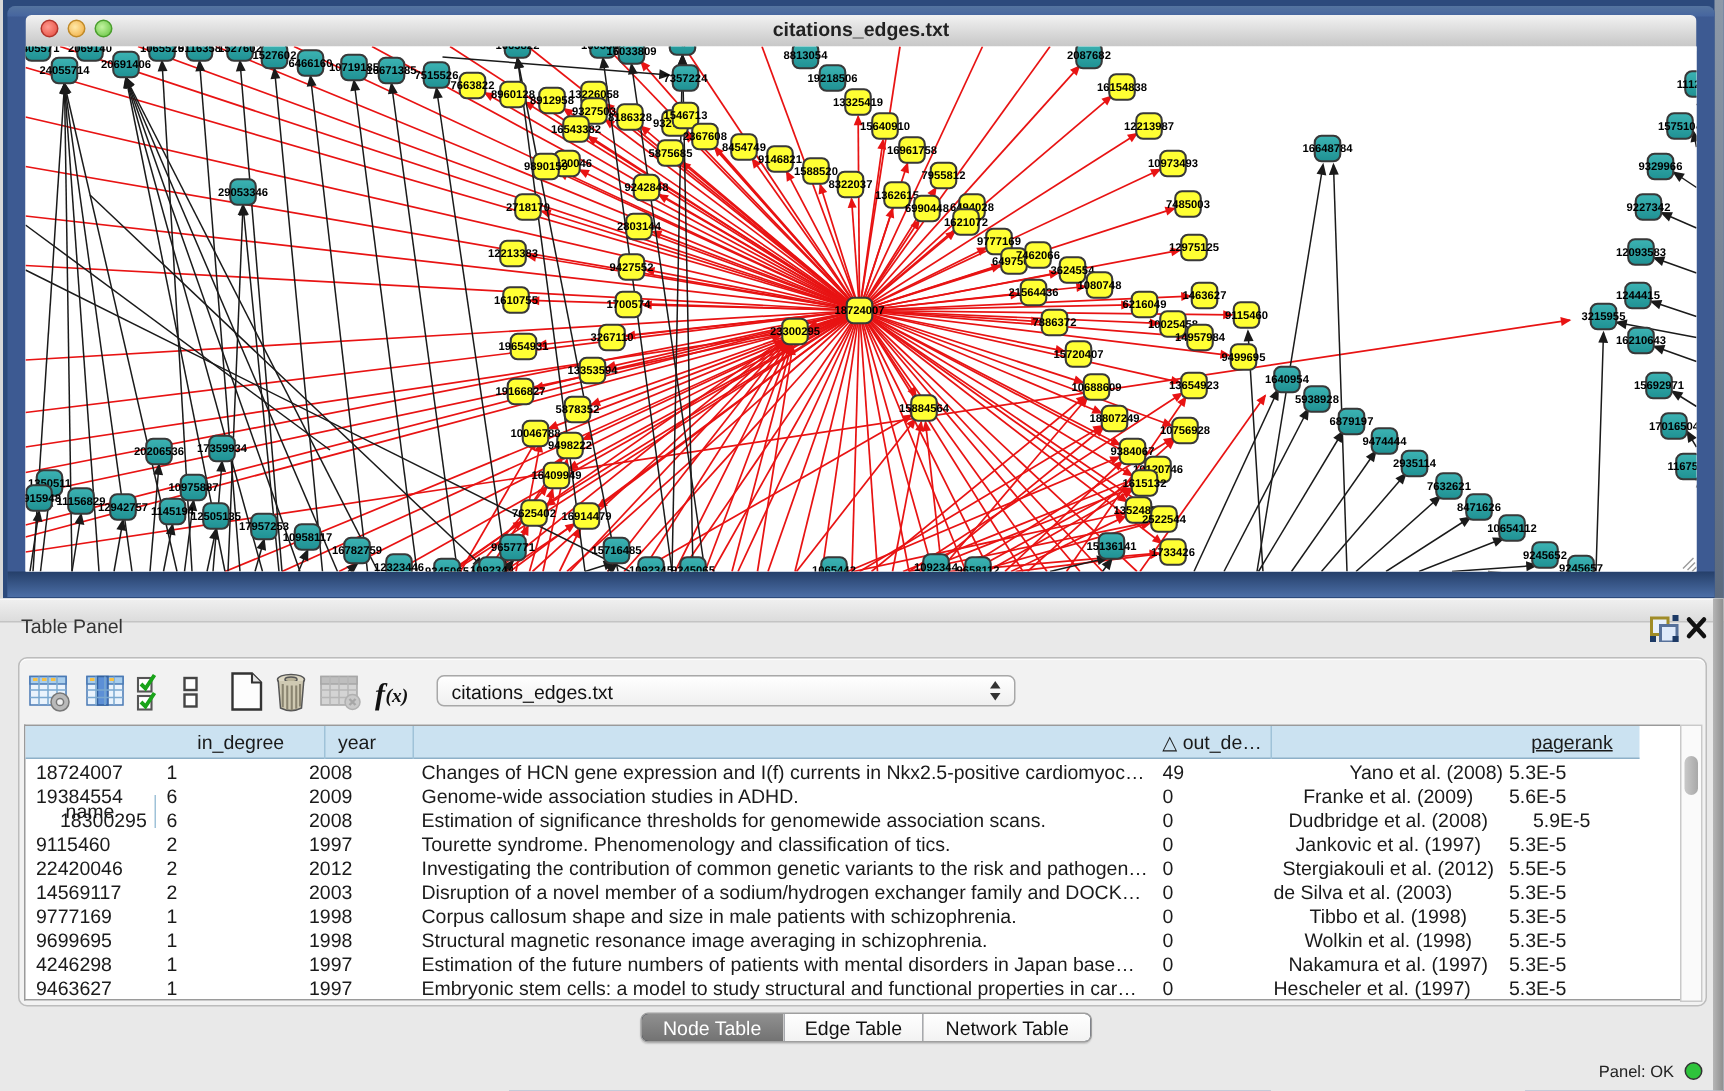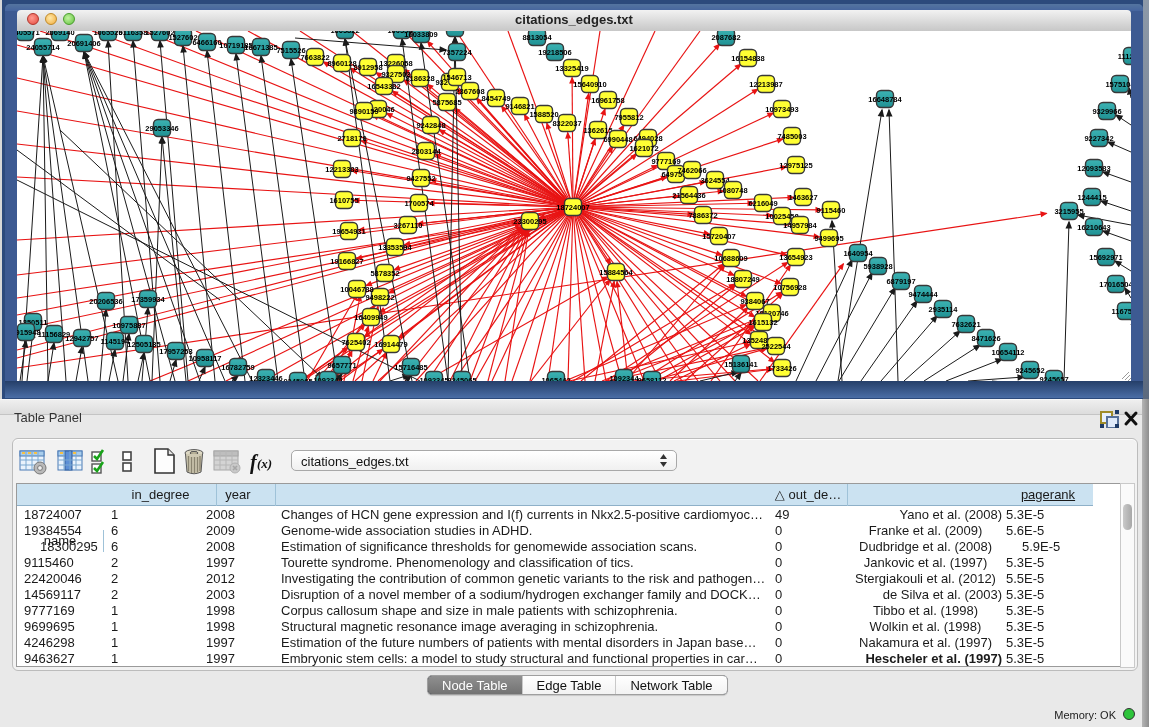--- a/index.html
+++ b/index.html
@@ -657,21 +657,21 @@
 <div class="tr" style="left:189px;top:64px;">2012</div>
 <div class="tr" style="left:264px;top:64px;width:486px;overflow:hidden;">Investigating the contribution of common genetic variants to the risk and pathogen…</div>
 <div class="tr" style="left:758px;top:64px;">0</div>
 <div class="tr" style="left:832px;top:64px;width:153px;text-align:center;">Stergiakouli et al. (2012)</div>
 <div class="tr" style="left:989px;top:64px;">5.5E-5</div>
 <div class="tr" style="left:7px;top:80px;">14569117</div>
 <div class="tr" style="left:94px;top:80px;">2</div>
 <div class="tr" style="left:189px;top:80px;">2003</div>
 <div class="tr" style="left:264px;top:80px;width:486px;overflow:hidden;">Disruption of a novel member of a sodium/hydrogen exchanger family and DOCK…</div>
 <div class="tr" style="left:758px;top:80px;">0</div>
-<div class="tr" style="left:832px;top:80px;width:153px;text-align:right;">de Silva et al. (2003)</div>
+<div class="tr" style="left:832px;top:80px;width:153px;text-align:left;">de Silva et al. (2003)</div>
 <div class="tr" style="left:989px;top:80px;">5.3E-5</div>
 <div class="tr" style="left:7px;top:96px;">9777169</div>
 <div class="tr" style="left:94px;top:96px;">1</div>
 <div class="tr" style="left:189px;top:96px;">1998</div>
 <div class="tr" style="left:264px;top:96px;width:486px;overflow:hidden;">Corpus callosum shape and size in male patients with schizophrenia.</div>
 <div class="tr" style="left:758px;top:96px;">0</div>
 <div class="tr" style="left:832px;top:96px;width:153px;text-align:center;">Tibbo et al. (1998)</div>
 <div class="tr" style="left:989px;top:96px;">5.3E-5</div>
 <div class="tr" style="left:7px;top:112px;">9699695</div>
 <div class="tr" style="left:94px;top:112px;">1</div>
@@ -685,33 +685,33 @@
 <div class="tr" style="left:189px;top:128px;">1997</div>
 <div class="tr" style="left:264px;top:128px;width:486px;overflow:hidden;">Estimation of the future numbers of patients with mental disorders in Japan base…</div>
 <div class="tr" style="left:758px;top:128px;">0</div>
 <div class="tr" style="left:832px;top:128px;width:153px;text-align:center;">Nakamura et al. (1997)</div>
 <div class="tr" style="left:989px;top:128px;">5.3E-5</div>
 <div class="tr" style="left:7px;top:144px;">9463627</div>
 <div class="tr" style="left:94px;top:144px;">1</div>
 <div class="tr" style="left:189px;top:144px;">1997</div>
 <div class="tr" style="left:264px;top:144px;width:486px;overflow:hidden;">Embryonic stem cells: a model to study structural and functional properties in car…</div>
 <div class="tr" style="left:758px;top:144px;">0</div>
-<div class="tr" style="left:832px;top:144px;width:153px;text-align:right;font-weight:bold;">Hescheler et al. (1997)</div>
+<div class="tr" style="left:832px;top:144px;width:153px;text-align:left;">Hescheler et al. (1997)</div>
 <div class="tr" style="left:989px;top:144px;">5.3E-5</div>
       </div>
   </div>
   <div id="vscroll">
       <div id="vthumb"></div>
     </div>
   <div id="tabs">
     <div class="tab" id="tabsel">Node Table</div>
     <div class="tab tabn">Edge Table</div>
     <div class="tab tabn">Network Table</div>
   </div>
-  <div id="memok">Memory: OK</div>
+  <div id="memok">Panel: OK</div>
   <div id="memdot"></div>
 </div>
 <svg width="260" height="34" style="position:absolute;left:18px;top:447px">
     <g>
       <rect x="2" y="4" width="24" height="19" fill="#eaf3fc" stroke="#4a7ab5"></rect>
       <rect x="2" y="4" width="24" height="5" fill="#a8cdec" stroke="#4a7ab5"></rect>
       <path d="M8,4 V23 M14,4 V23 M20,4 V23 M2,13 H26 M2,18 H26" stroke="#7aa8d0" stroke-width="1" fill="none"></path>
       <rect x="4" y="5" width="3" height="2" fill="#f6c044"></rect>
       <rect x="10" y="5" width="3" height="2" fill="#f6c044"></rect>
       <rect x="16" y="5" width="3" height="2" fill="#f6c044"></rect>

